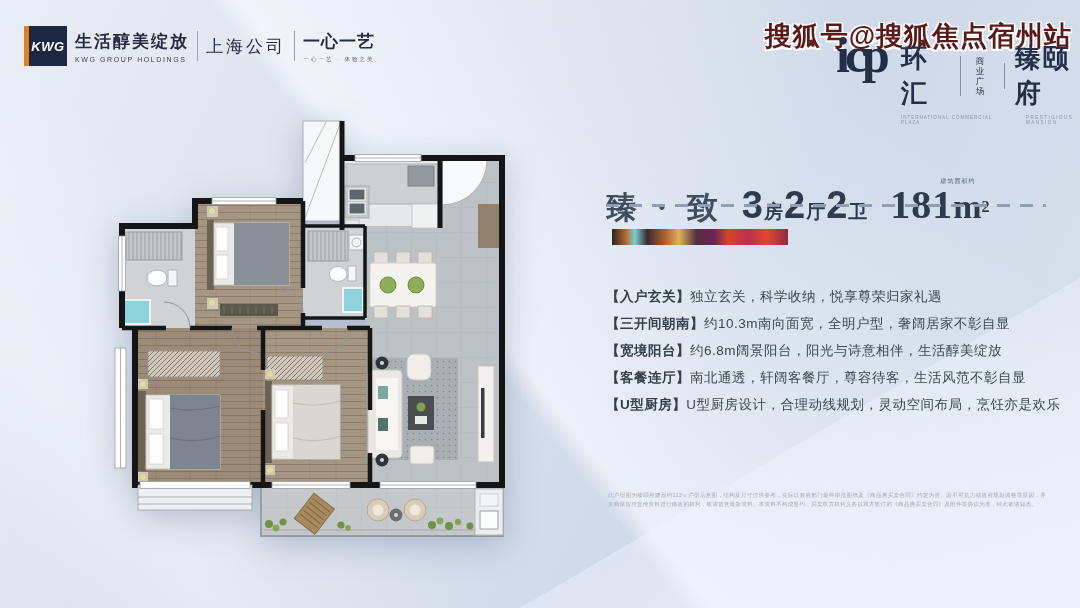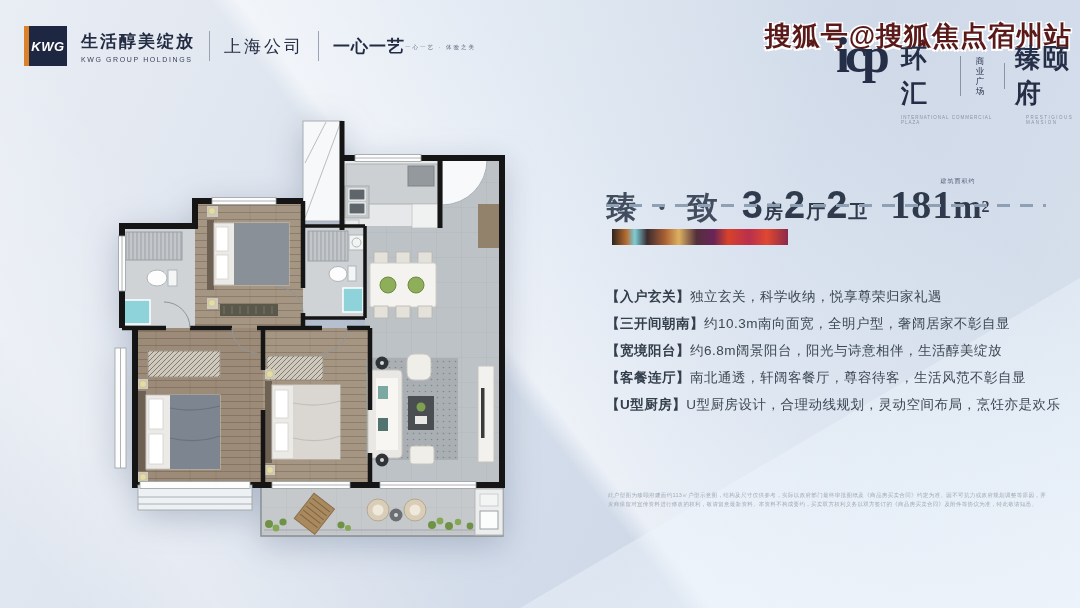--- a/index.html
+++ b/index.html
@@ -8,31 +8,31 @@
     background:linear-gradient(115deg,#e9edf4 0%,#dde4ee 30%,#cfd9e8 65%,#d8e1ed 100%);}
   .bg-band{position:absolute;left:-10%;top:-10%;width:120%;height:120%;pointer-events:none;
     background:linear-gradient(52deg,rgba(255,255,255,0) 45%,rgba(250,252,255,.65) 46.5%,rgba(238,245,252,.40) 60%,rgba(255,255,255,0) 78%);}
   .bg-band2{position:absolute;left:-10%;top:-10%;width:120%;height:120%;pointer-events:none;
     background:linear-gradient(52deg,rgba(255,255,255,0) 12%,rgba(255,255,255,.30) 20%,rgba(255,255,255,0) 34%);}
   .bg-corner{position:absolute;right:0;bottom:0;width:560px;height:330px;pointer-events:none;
     background:linear-gradient(to bottom right,rgba(240,246,252,.0),rgba(238,245,252,.85));
     clip-path:polygon(0 100%,100% 0,100% 100%);}
 
   
-  .logos{position:absolute;left:24px;top:26px;display:flex;align-items:center;gap:14px;}
+  .logos{position:absolute;left:24px;top:26px;display:flex;align-items:center;gap:8px;}
   .kwg-mark{display:flex;}
   .kwg-bar{width:5px;height:40px;background:#d9822b;}
   .kwg-box{width:38px;height:40px;background:#1e2742;display:flex;align-items:center;justify-content:center;}
   .kwg-box span{color:#fff;font-size:13px;font-weight:bold;font-style:italic;letter-spacing:.5px;}
   .kwg-text{display:flex;flex-direction:column;justify-content:center;}
   .kwg-cn{font-size:17px;font-weight:bold;color:#232c42;letter-spacing:2px;}
   .kwg-en{font-size:7px;color:#3a4258;letter-spacing:1.6px;margin-top:3px;}
   .logo-div{width:1px;height:30px;background:#9aa3b2;}
   .sh-co{font-size:17px;font-weight:normal;color:#232c42;letter-spacing:3px;}
-  .yxyy{display:flex;flex-direction:row;align-items:center;}
+  .yxyy{display:flex;flex-direction:column;align-items:center;}
   .yxyy-name{font-size:17px;font-weight:bold;color:#232c42;letter-spacing:1px;font-family:"Liberation Serif",serif;}
   .yxyy-tag{font-size:5.5px;color:#5a6478;letter-spacing:2px;margin-top:3px;}
 
   
   .watermark{position:absolute;right:8px;top:18px;font-size:27px;font-weight:bold;color:#5a1a1a;letter-spacing:1px;
     text-shadow:-1.5px -1.5px 0 #fff,1.5px -1.5px 0 #fff,-1.5px 1.5px 0 #fff,1.5px 1.5px 0 #fff,0 0 3px #fff;}
 
   
   .brand{position:absolute;left:836px;top:32px;display:flex;align-items:flex-start;}
   .brand-icp{font-family:"Liberation Serif",serif;font-weight:bold;color:#252e47;font-size:50px;line-height:46px;letter-spacing:-5px;margin-right:16px;}

